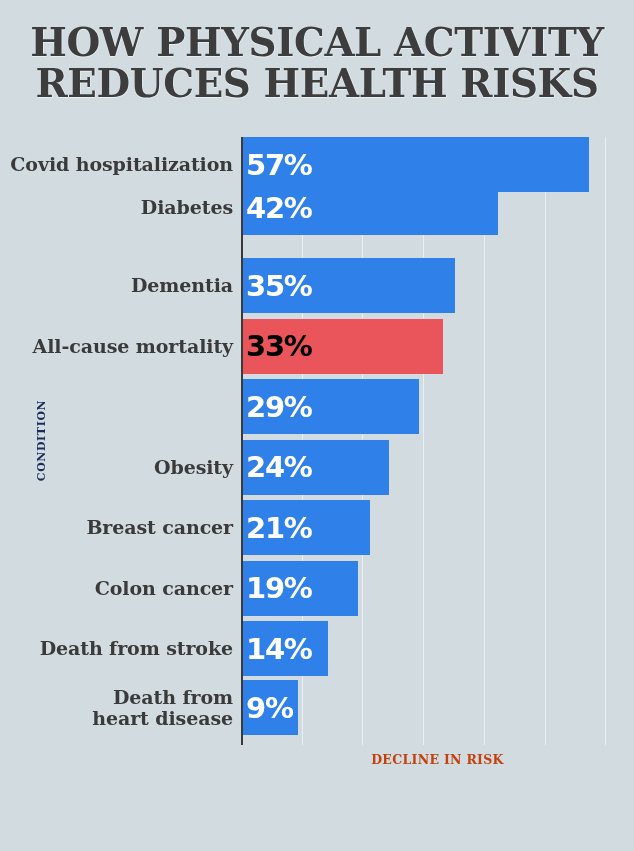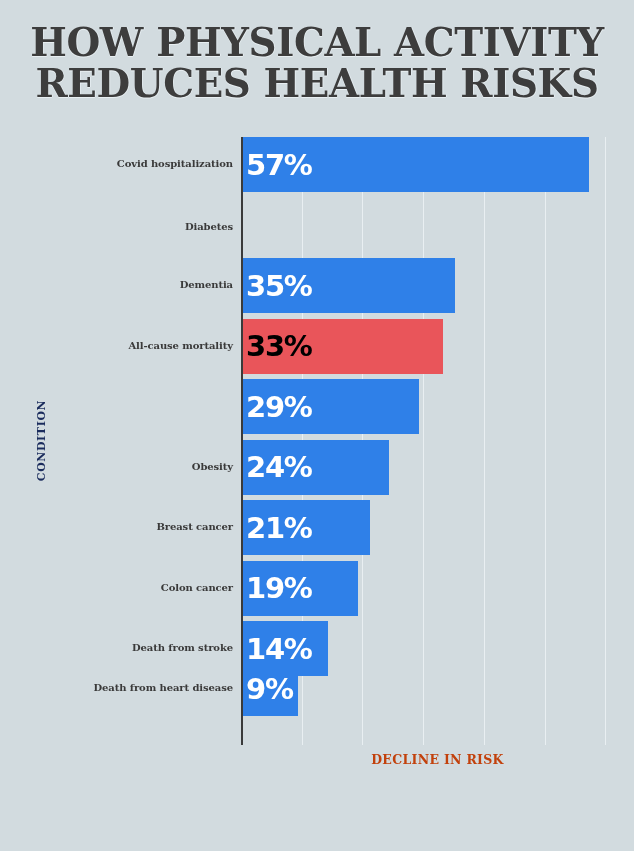--- a/index.html
+++ b/index.html
@@ -94,21 +94,21 @@
     left: 0;
     top: 0;
     width: 233px;
     height: 55px;
     display: flex;
     align-items: center;
     justify-content: flex-end;
     text-align: right;
     font-family: "DejaVu Serif", "Liberation Serif", serif;
     font-weight: bold;
-    font-size: 10px;
+    font-size: 19px;
     color: #3a3a3a;
     line-height: 1.08;
     letter-spacing: -0.1px;
   }
   .bar-wrap {
     position: absolute;
     left: 243px;
     top: 0;
     height: 55px;
   }
@@ -199,22 +199,26 @@
   <div class="axis-line"></div>
 
   <div class="rows" id="rows">
       <div class="row" style="top: 0px;">
         <div class="cat-label">Covid hospitalization</div>
         <div class="bar-wrap" style="width: 280px; padding-left: 34px;">
           <div class="bar" style="width: 345.99px; background: rgb(47, 128, 232);"></div>
           <div class="bar-value">57%</div>
         </div>
       </div>
-      <div class="row" style="top: 63px;">
+      <div class="row" style="top: 43px;">
         <div class="cat-label">Diabetes</div>
+        <div class="bar-wrap" style="width: 254.94px;">
+          <div class="bar" style="width: 254.94px; background: rgb(47, 128, 232);"></div>
+          <div class="bar-value">42%</div>
+        </div>
       </div>
       <div class="row" style="top: 121px; padding-left: 36px;">
         <div class="cat-label">Dementia</div>
         <div class="bar-wrap" style="width: 242px;">
           <div class="bar" style="width: 212.45px; background: rgb(47, 128, 232);"></div>
           <div class="bar-value">35%</div>
         </div>
       </div>
       <div class="row" style="top: 181.5px;">
         <div class="cat-label">All-cause mortality</div>
@@ -250,21 +254,21 @@
           <div class="bar-value">19%</div>
         </div>
       </div>
       <div class="row" style="top: 484px;">
         <div class="cat-label">Death from stroke</div>
         <div class="bar-wrap" style="width: 84.98px;">
           <div class="bar" style="width: 84.98px; background: rgb(47, 128, 232);"></div>
           <div class="bar-value">14%</div>
         </div>
       </div>
-      <div class="row" style="top: 524px;">
+      <div class="row" style="top: 543px;">
         <div class="cat-label" style="width: 170px; left: 63px;">Death from heart disease</div>
         <div class="bar-wrap" style="width: 54.63px;">
           <div class="bar" style="width: 54.63px; background: rgb(47, 128, 232);"></div>
           <div class="bar-value">9%</div>
         </div>
       </div>
     </div>
 
   <div class="ylabel">
     <span>CONDITION</span>

